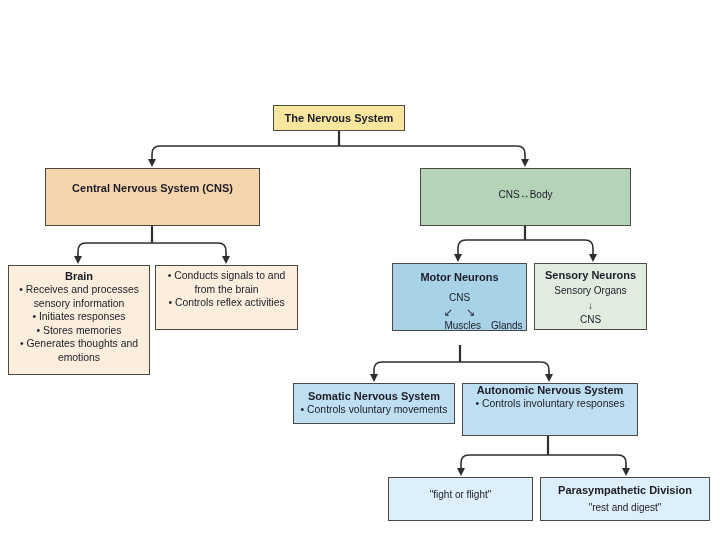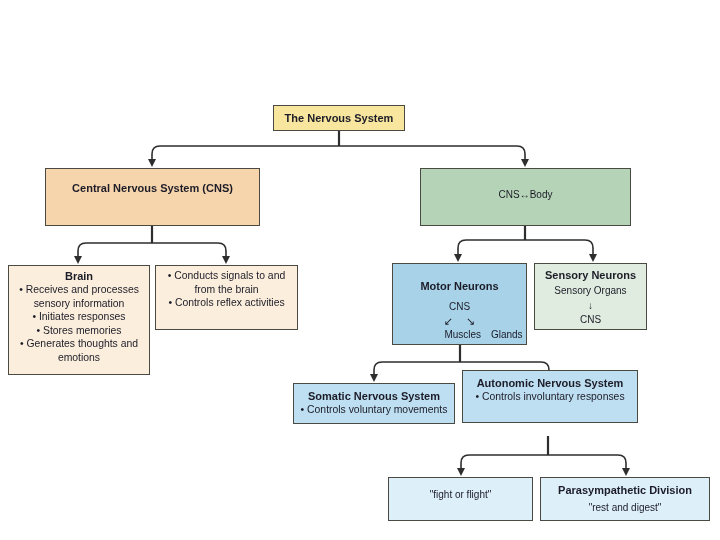--- a/index.html
+++ b/index.html
@@ -15,29 +15,29 @@
   .title{font-weight:bold;font-size:11px;line-height:13px;}
   .body-text{font-size:10px;line-height:13.5px;}
   .bullet{font-size:10.4px;line-height:13.5px;padding:0 3px;}
   
   .n-root{left:273px;top:105px;width:132px;height:26px;display:flex;align-items:center;justify-content:center;}
   .n-cns{left:45px;top:168px;width:215px;height:58px;padding-top:13px;}
   .n-pns{left:420px;top:168px;width:211px;height:58px;padding-top:11px;}
   .n-pns .body-text{margin-top:8px;}
   .n-brain{left:8px;top:265px;width:142px;height:110px;padding-top:4px;}
   .n-spinal{left:155px;top:265px;width:143px;height:65px;padding-top:3px;}
-  .n-motor{left:392px;top:263px;width:135px;height:82px;padding-top:16px;}
+  .n-motor{left:392px;top:263px;width:135px;height:68px;padding-top:7px;}
   .n-motor .body-text{margin-top:7px;}
   .n-motor .split-arrows{margin-top:1px;font-size:11px;line-height:12px;word-spacing:10px;}
   .n-motor .targets{margin-top:1px;word-spacing:7px;margin-left:48px;}
   .n-sensory{left:534px;top:263px;width:113px;height:67px;padding-top:5px;}
   .n-sensory .body-text{margin-top:2px;}
   .n-sensory .down-arrow{font-size:10px;line-height:11px;}
   .n-somatic{left:293px;top:383px;width:162px;height:41px;padding-top:6px;}
-  .n-autonomic{left:462px;top:370px;width:176px;height:53px;padding-top:6px;text-align:center;}
+  .n-autonomic{left:462px;top:383px;width:176px;height:53px;text-align:center;}
   .n-sympathetic{left:388px;top:477px;width:145px;height:44px;padding-top:6px;}
   .n-parasympathetic{left:540px;top:477px;width:170px;height:44px;padding-top:6px;}
   .n-sympathetic .body-text,.n-parasympathetic .body-text{margin-top:4px;}
   .rail{fill:none;stroke:#2e2e2e;stroke-width:1.6px;}
   .stem{fill:none;stroke:#2e2e2e;stroke-width:2.2px;}
   .arrowhead{fill:#2e2e2e;stroke:none;}
 </style>
 </head>
 <body>
 

